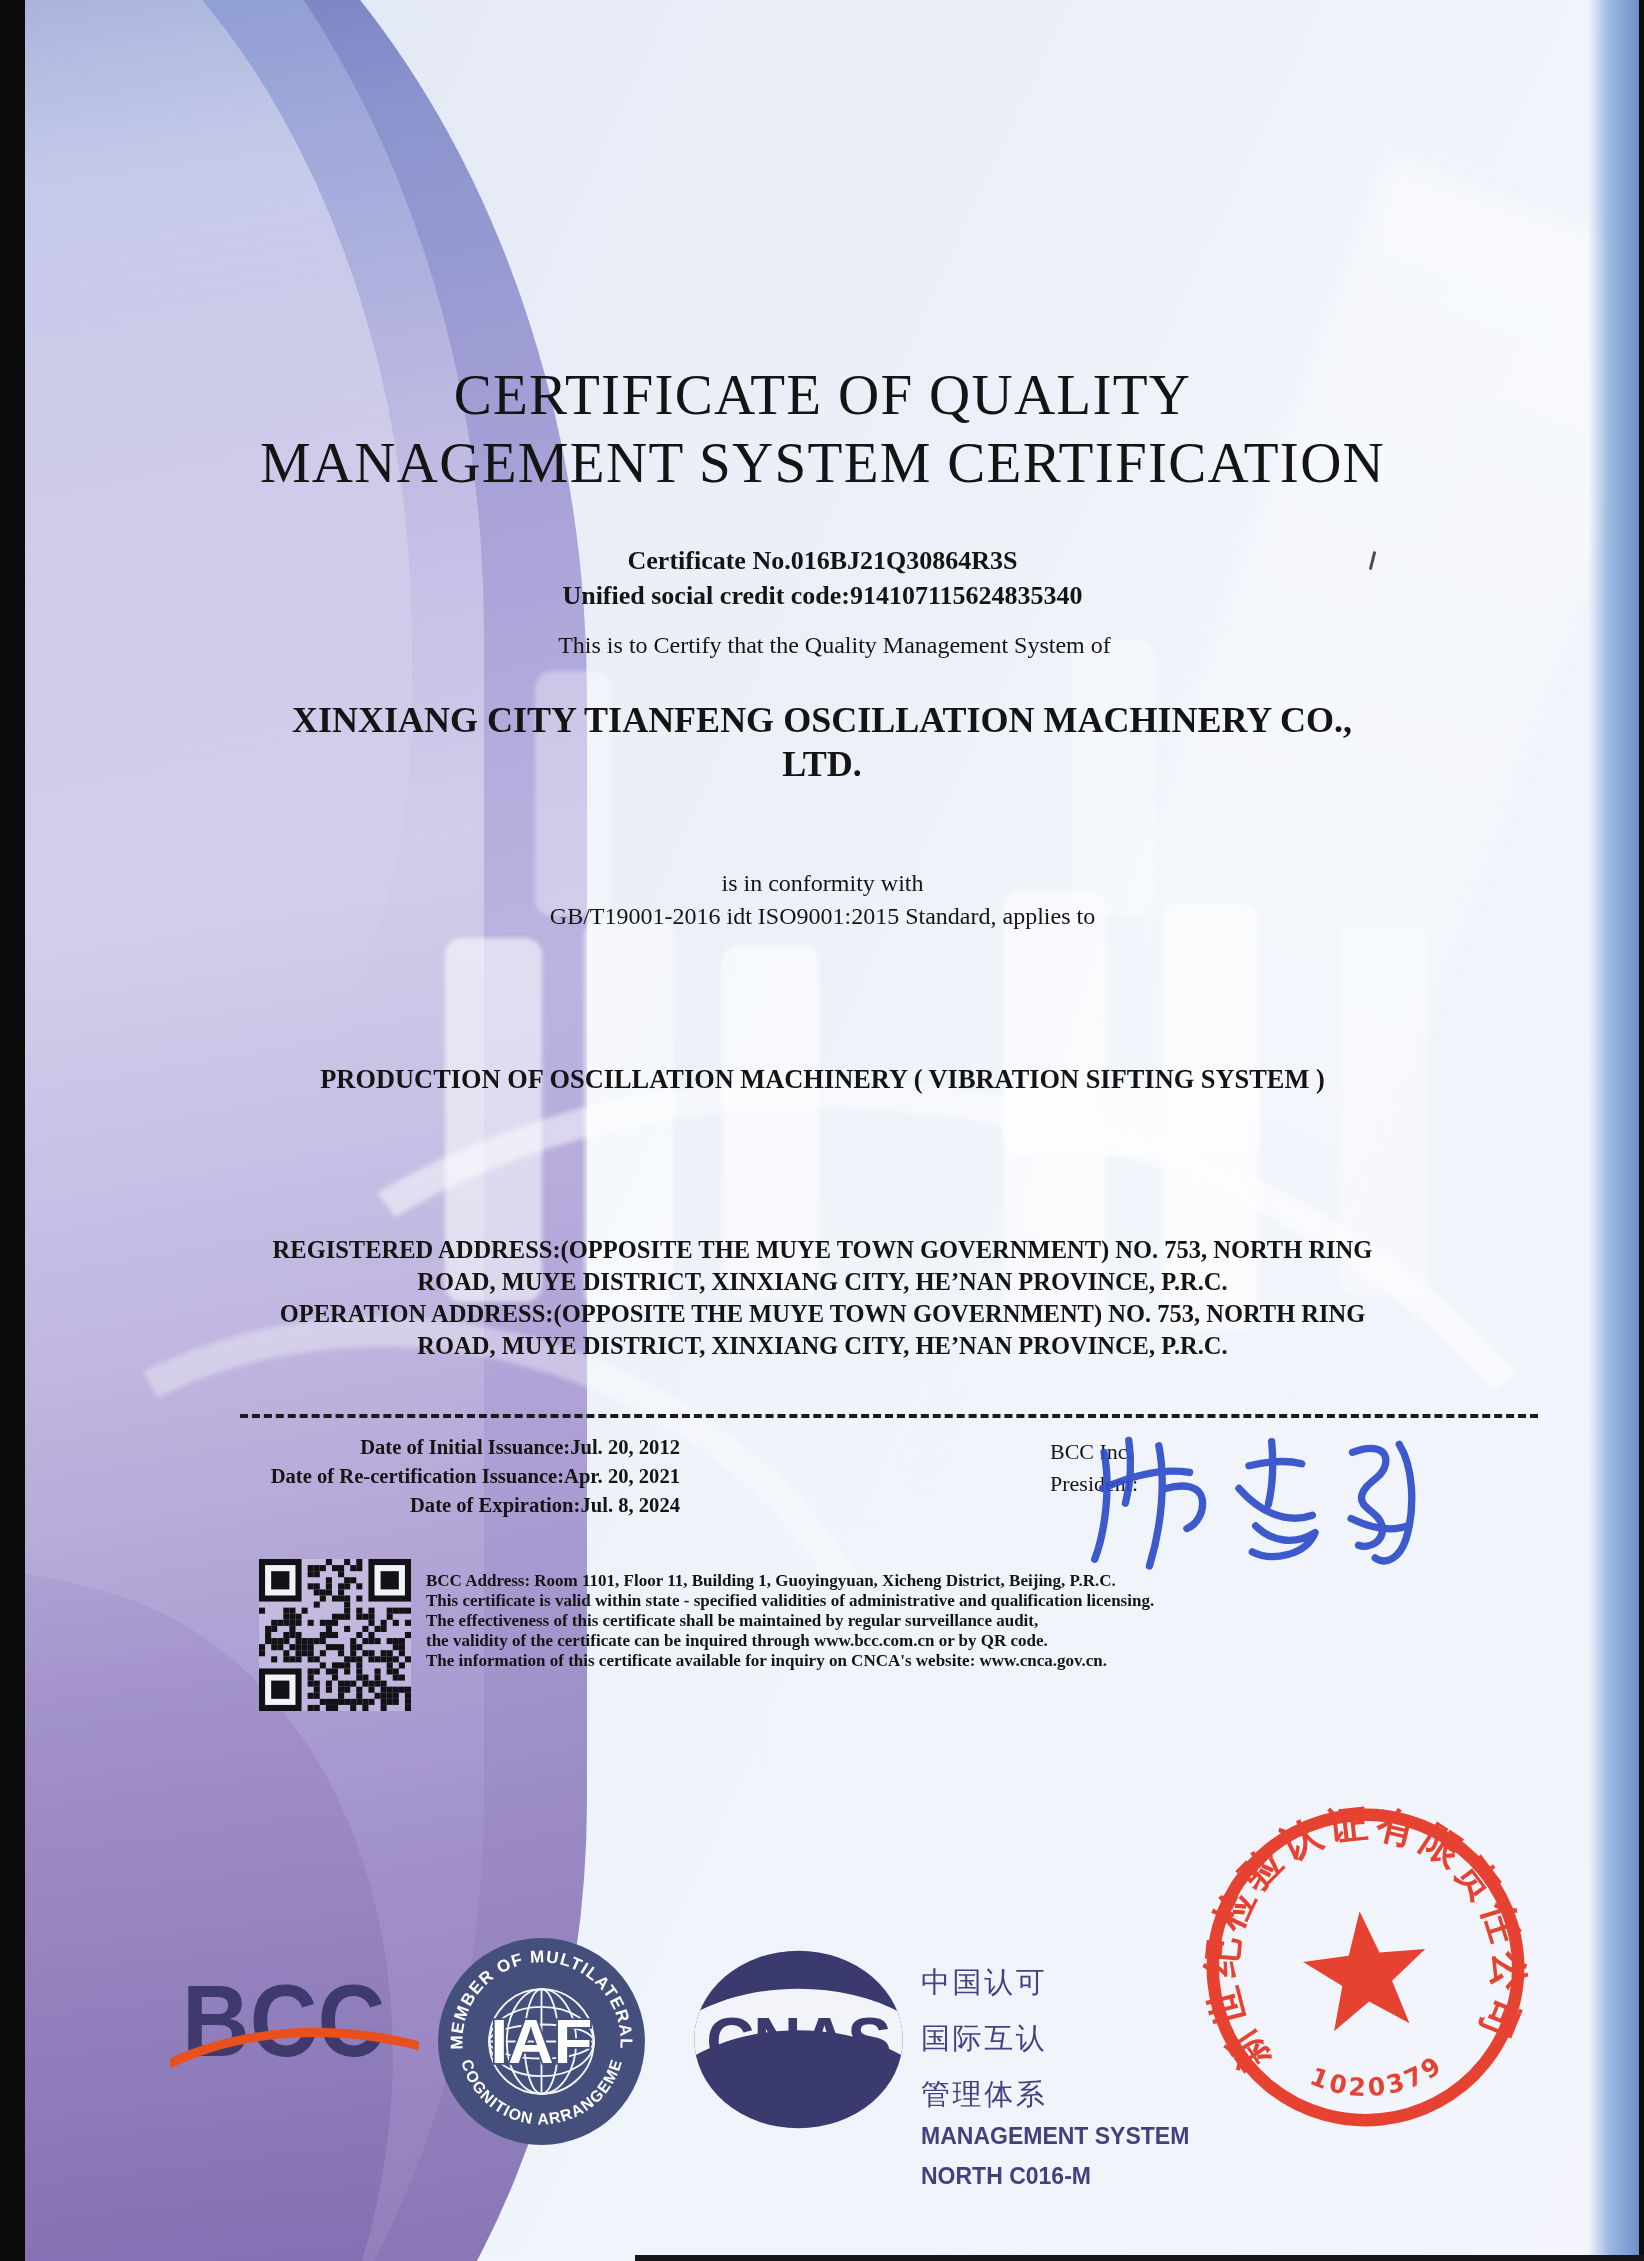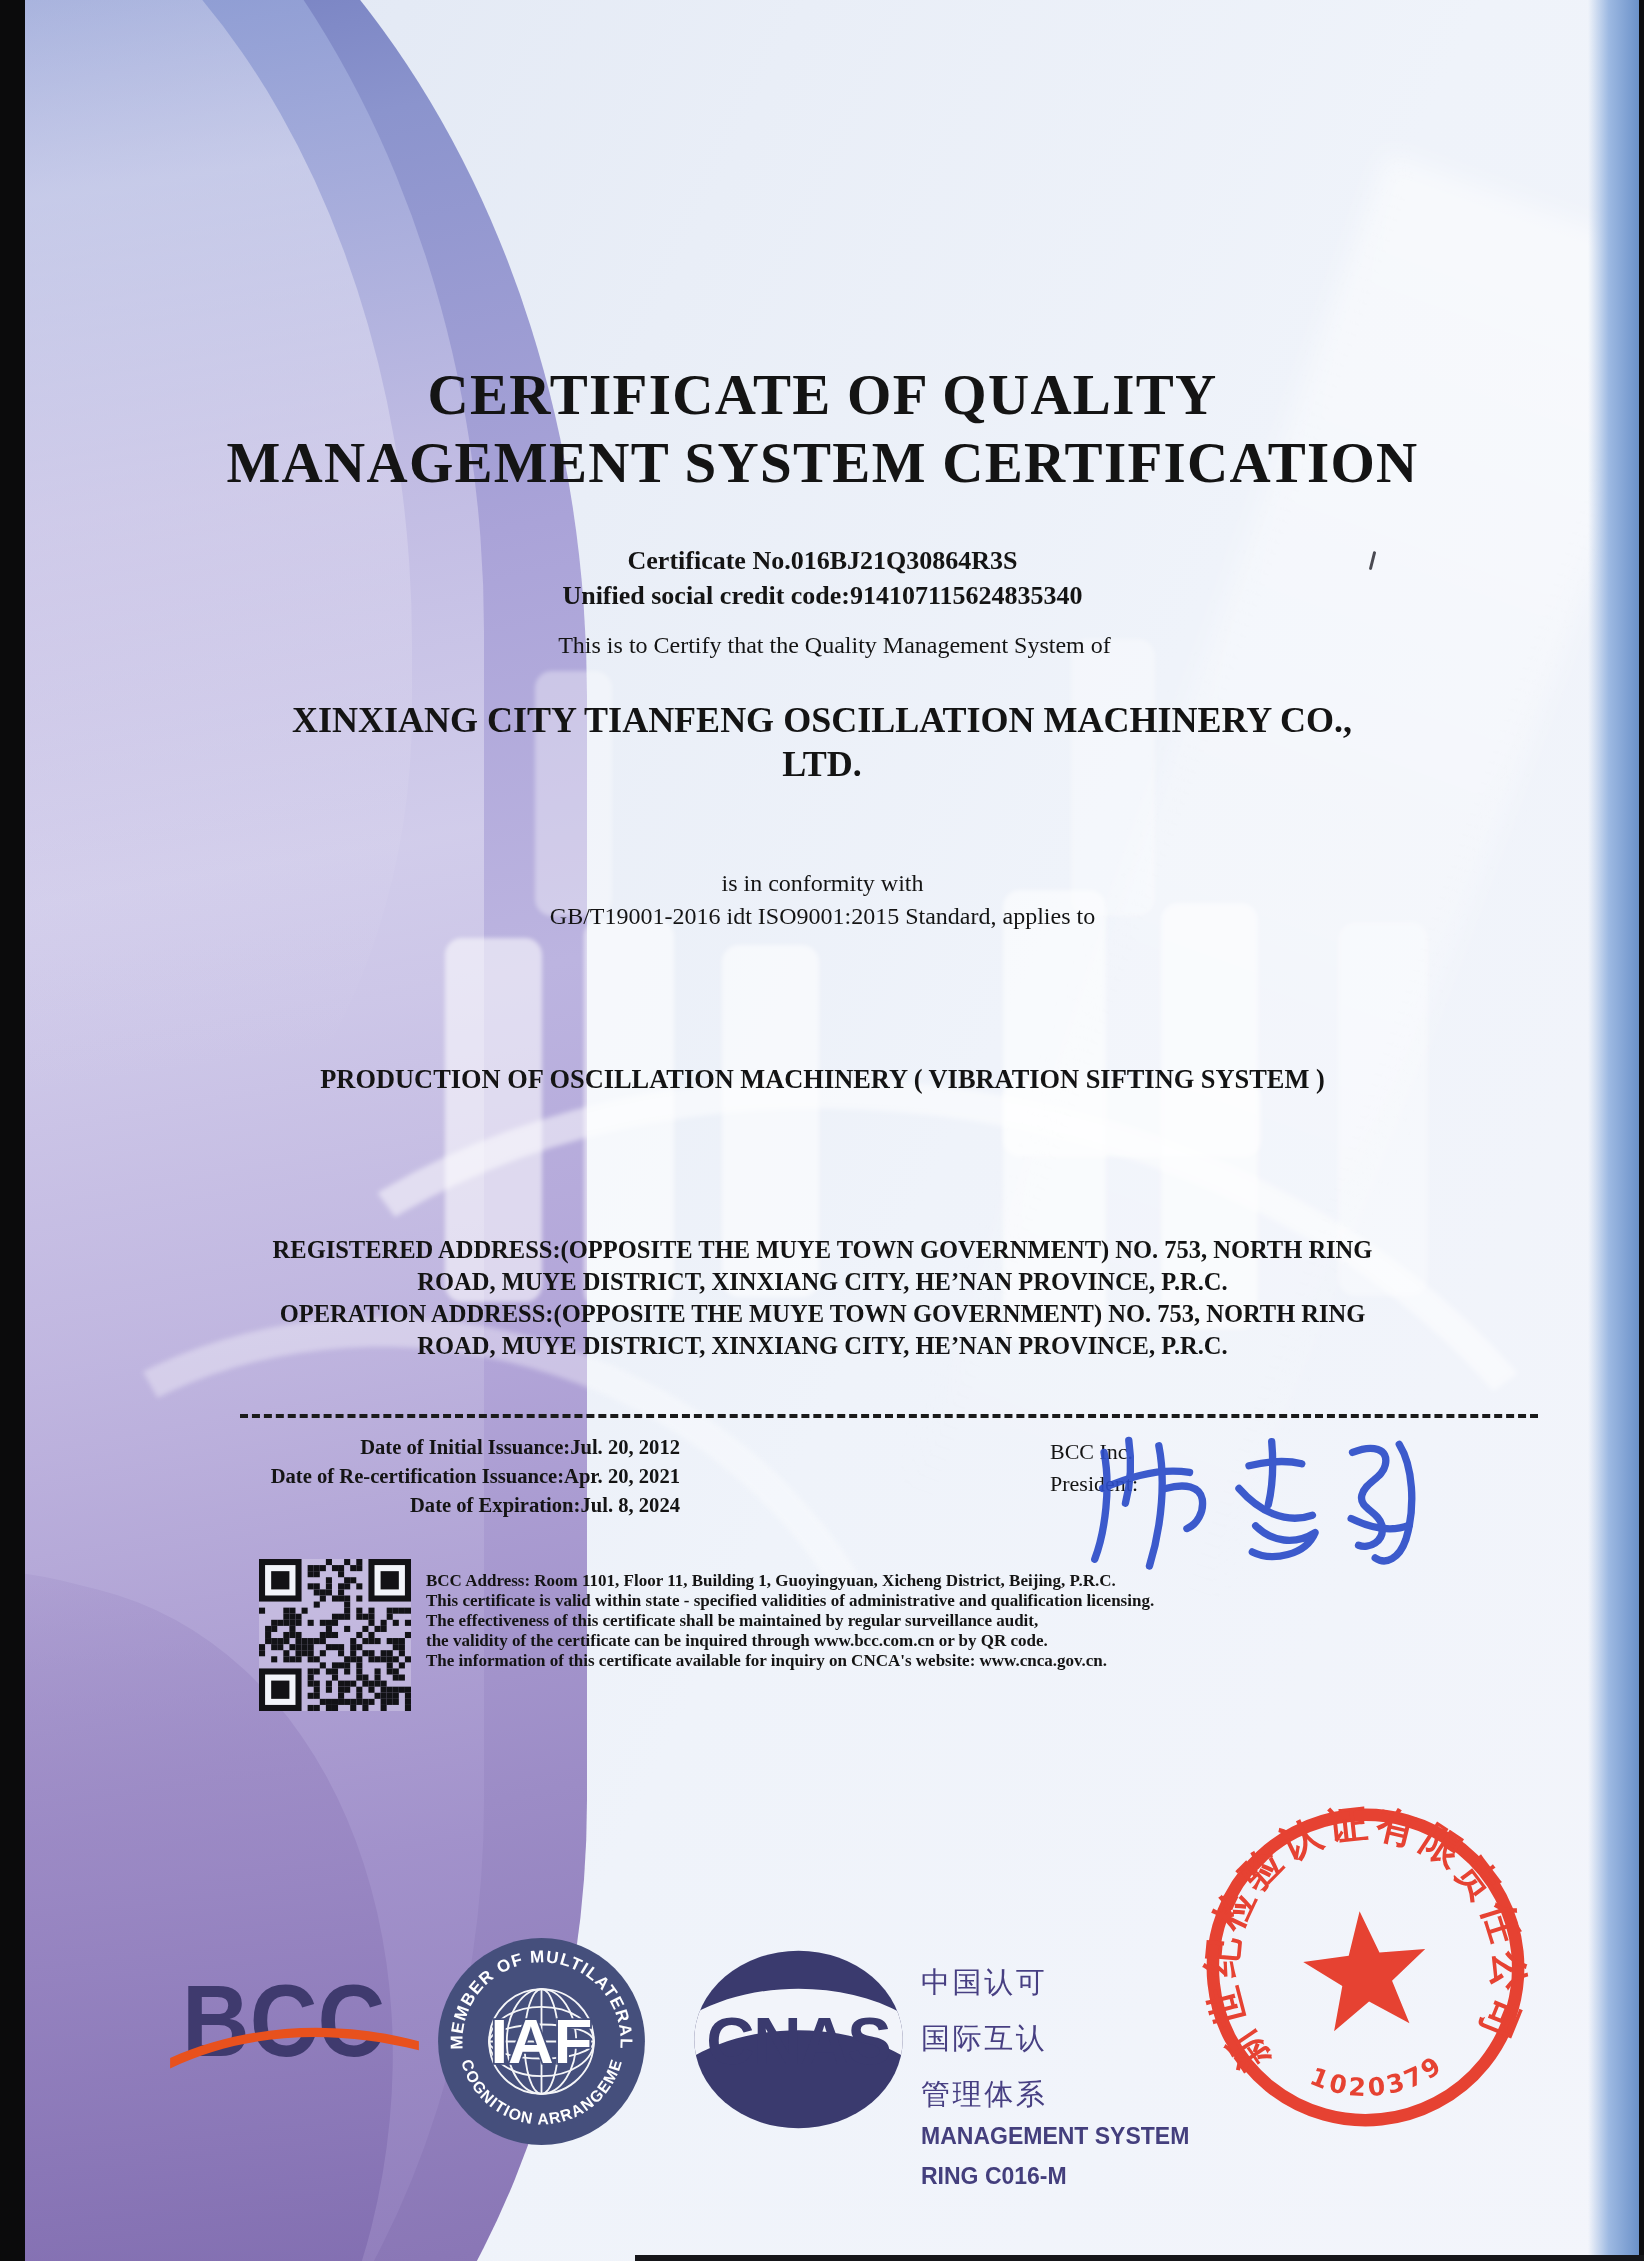--- a/index.html
+++ b/index.html
@@ -28,21 +28,21 @@
       background:linear-gradient(160deg,rgba(150,130,190,0) 0%,#9886c2 35%,#7d69ad 75%,#7762a4 100%);}
   
   .wm{background:rgba(255,255,255,.55);border-radius:17px;filter:blur(1.9px);z-index:4;}
   .wm-soft{background:rgba(255,255,255,.35);}
   .wm-arc{z-index:4;border:30px solid transparent;border-top-color:rgba(255,255,255,.5);
       border-radius:50%;filter:blur(2.6px);background:none;}
   .wm-swath{z-index:4;background:linear-gradient(180deg,rgba(255,255,255,.5),rgba(255,255,255,0));
       filter:blur(11.6px);transform:rotate(20deg);}
   
   .center{left:0;width:1645px;text-align:center;}
-  .title{top:361px;font-size:57px;font-weight:bold;line-height:68px;letter-spacing:1.3px;z-index:10;}
+  .title{top:361px;font-size:57px;font-weight:normal;line-height:68px;letter-spacing:1.3px;z-index:10;}
   .certno{top:543px;font-size:26px;font-weight:bold;line-height:35px;z-index:10;}
   .certify{top:632px;font-size:24px;z-index:10;padding-left:12px;}
   .company{top:698px;left:274px;width:1096px;text-align:center;font-size:36px;font-weight:bold;line-height:44px;z-index:10;}
   .conformity{top:867px;font-size:24px;line-height:33px;z-index:10;}
   .scope{top:1064px;font-size:26.4px;font-weight:600;z-index:10;}
   .addresses{top:1234px;left:210px;width:1225px;text-align:center;font-size:24.5px;font-weight:600;line-height:32px;z-index:10;}
   .dashes{top:1414px;left:240px;width:1298px;border-top:4.5px dashed #1b1b1b;z-index:10;}
   .dates{top:1433px;left:235px;width:445px;text-align:right;font-size:20.6px;font-weight:600;line-height:29px;z-index:10;}
   .issuer{top:1436px;left:1050px;font-size:22px;line-height:32px;z-index:10;}
   .sig{top:1424px;left:1064px;width:374px;height:161px;z-index:11;}
@@ -435,21 +435,21 @@
       </g>
       <text x="170" y="188" text-anchor="middle" font-family="Liberation Sans, sans-serif" font-size="104" font-weight="bold" fill="#3a3a6e" letter-spacing="-2">CNAS</text>
     </svg>
   </div>
 
   <div class="abs accred">
     <div class="cn">中国认可</div>
     <div class="cn">国际互认</div>
     <div class="cn">管理体系</div>
     <div class="en">MANAGEMENT SYSTEM</div>
-    <div class="en">RING C016-M</div>
+    <div class="en">NORTH C016-M</div>
   </div>
 
   <div class="abs stamp">
     <svg width="329" height="329" viewBox="0 0 500 500">
       <defs>
         <path id="stampTop" d="M 88,364 A 198,198 0 1 1 412,364"></path>
         <path id="stampBottom" d="M 138,410 A 196,196 0 0 0 362,410"></path>
       </defs>
       <circle cx="250" cy="250" r="232" fill="none" stroke="#e63726" stroke-width="19"></circle>
       <polygon fill="#e63726" points="250,164 226.5,229.6 156.8,231.7 212,274.4 192.4,341.3 250,302 307.6,341.3 288,274.4 343.2,231.7 273.5,229.6"></polygon>

